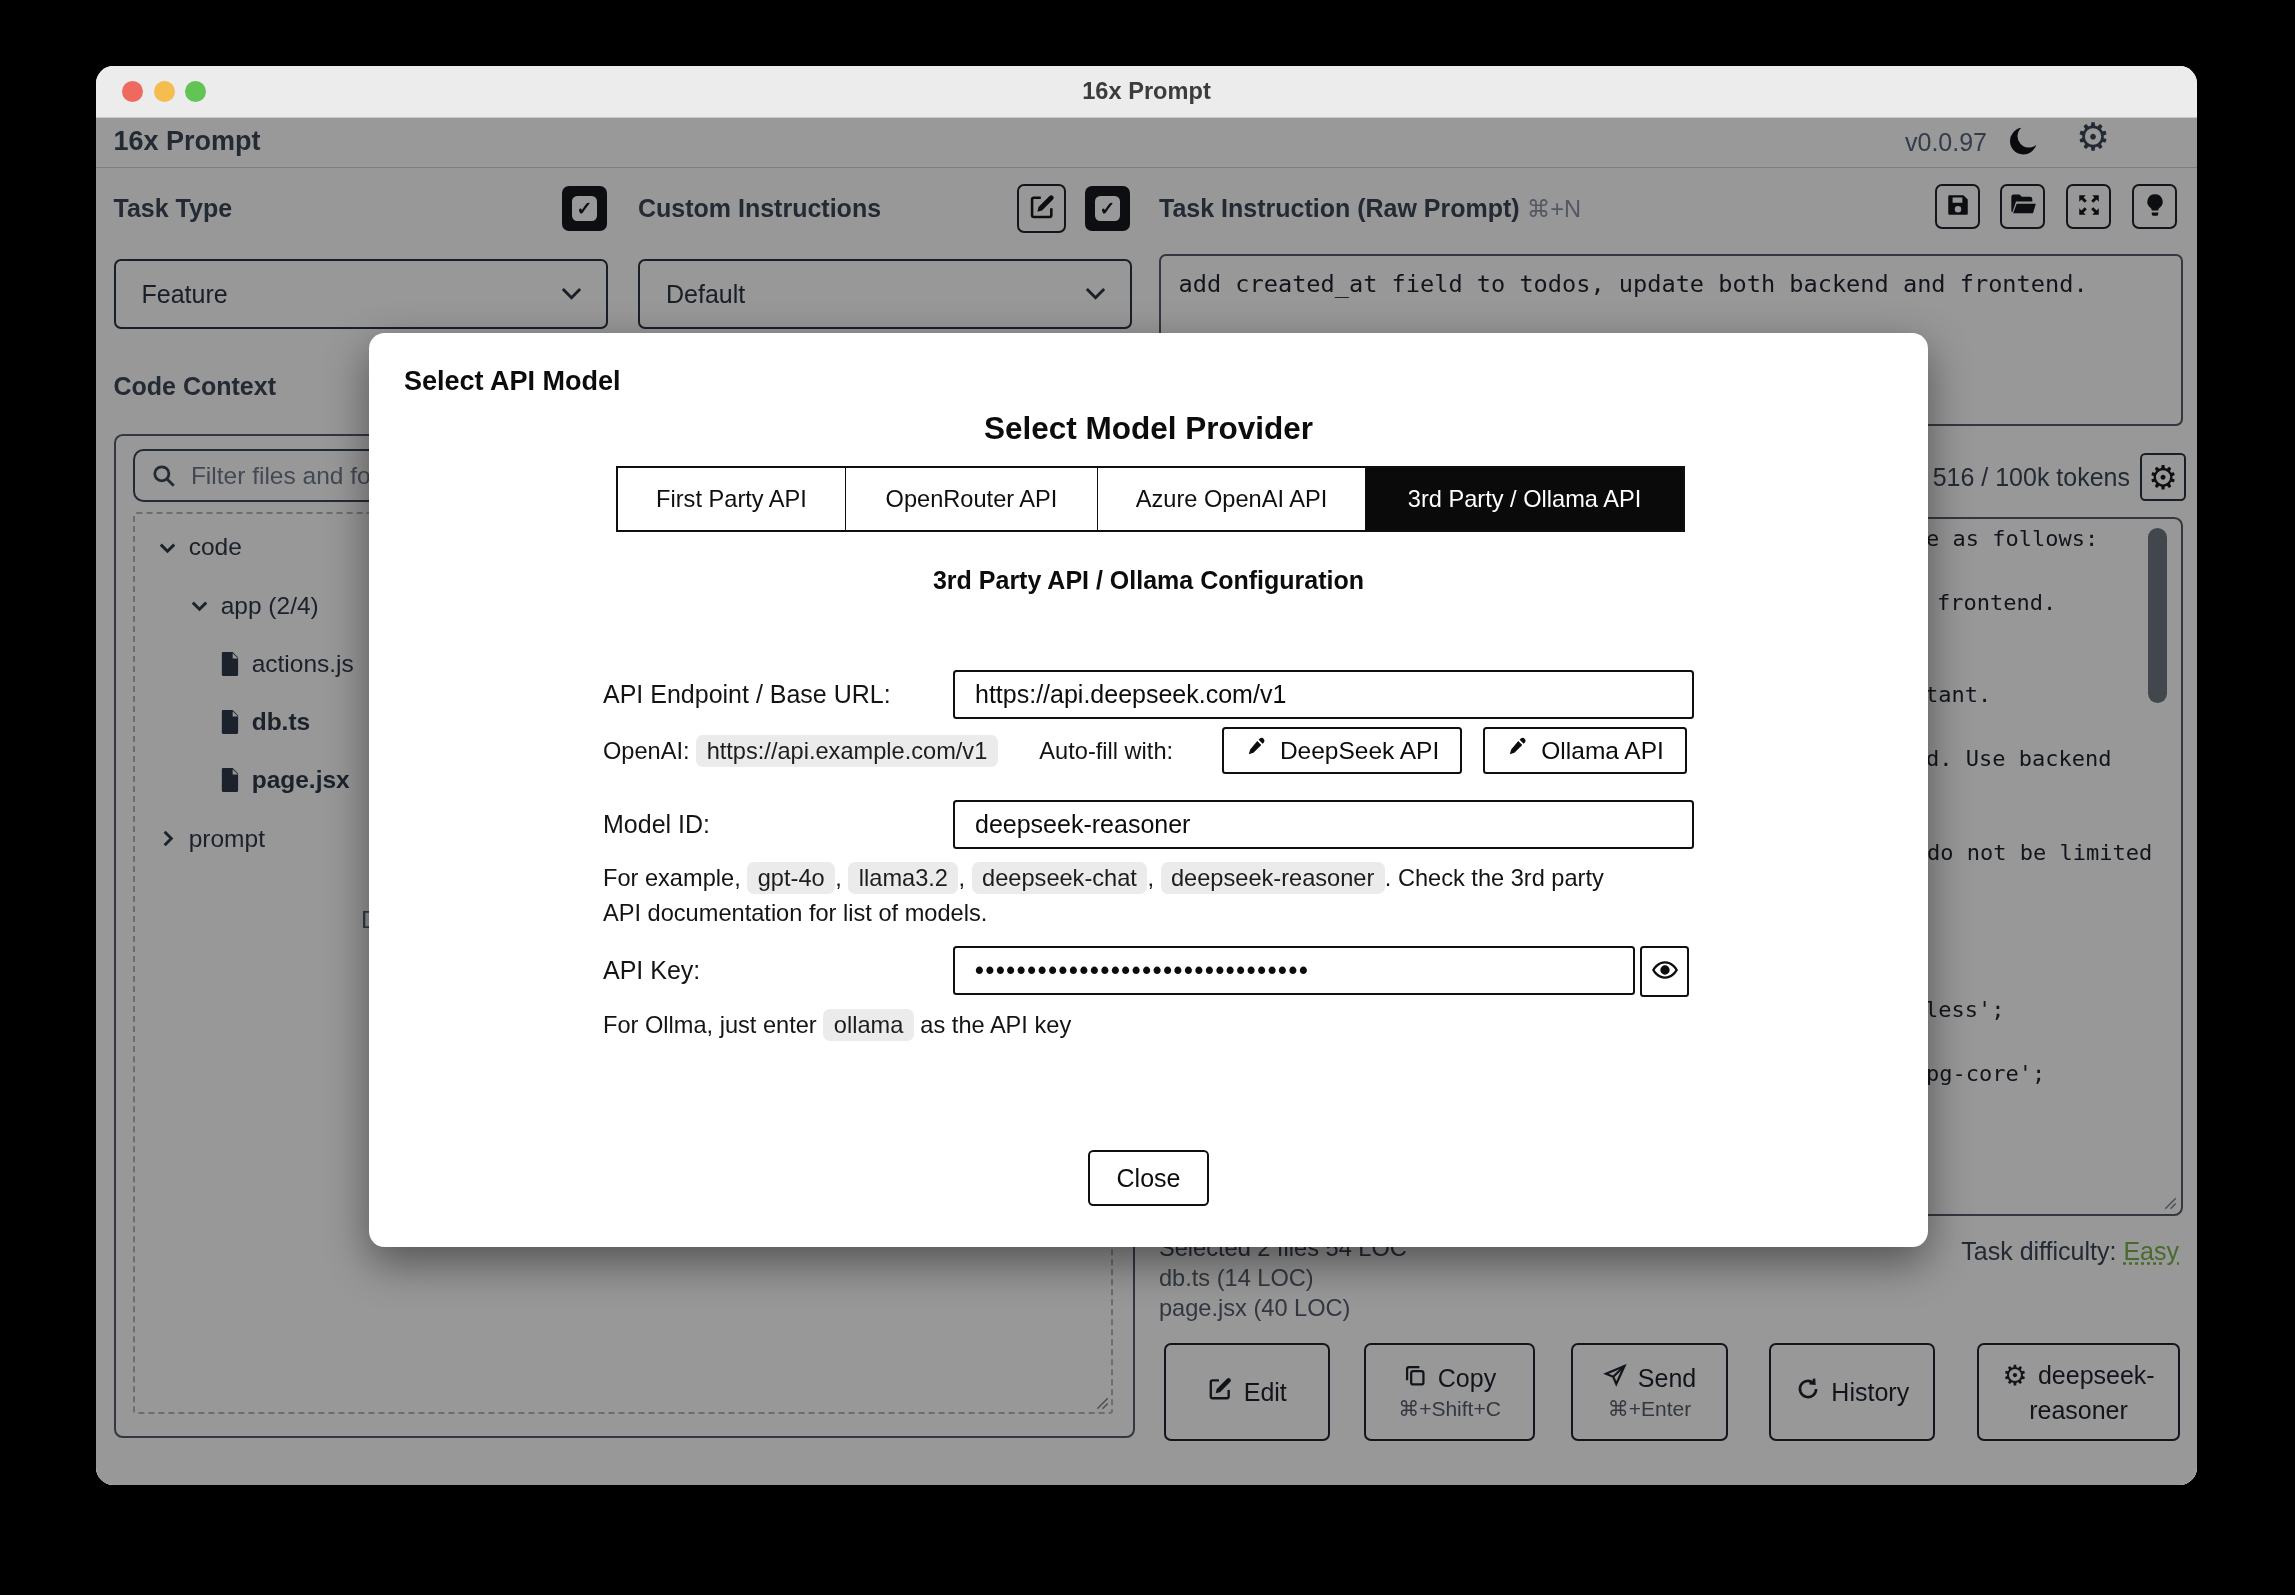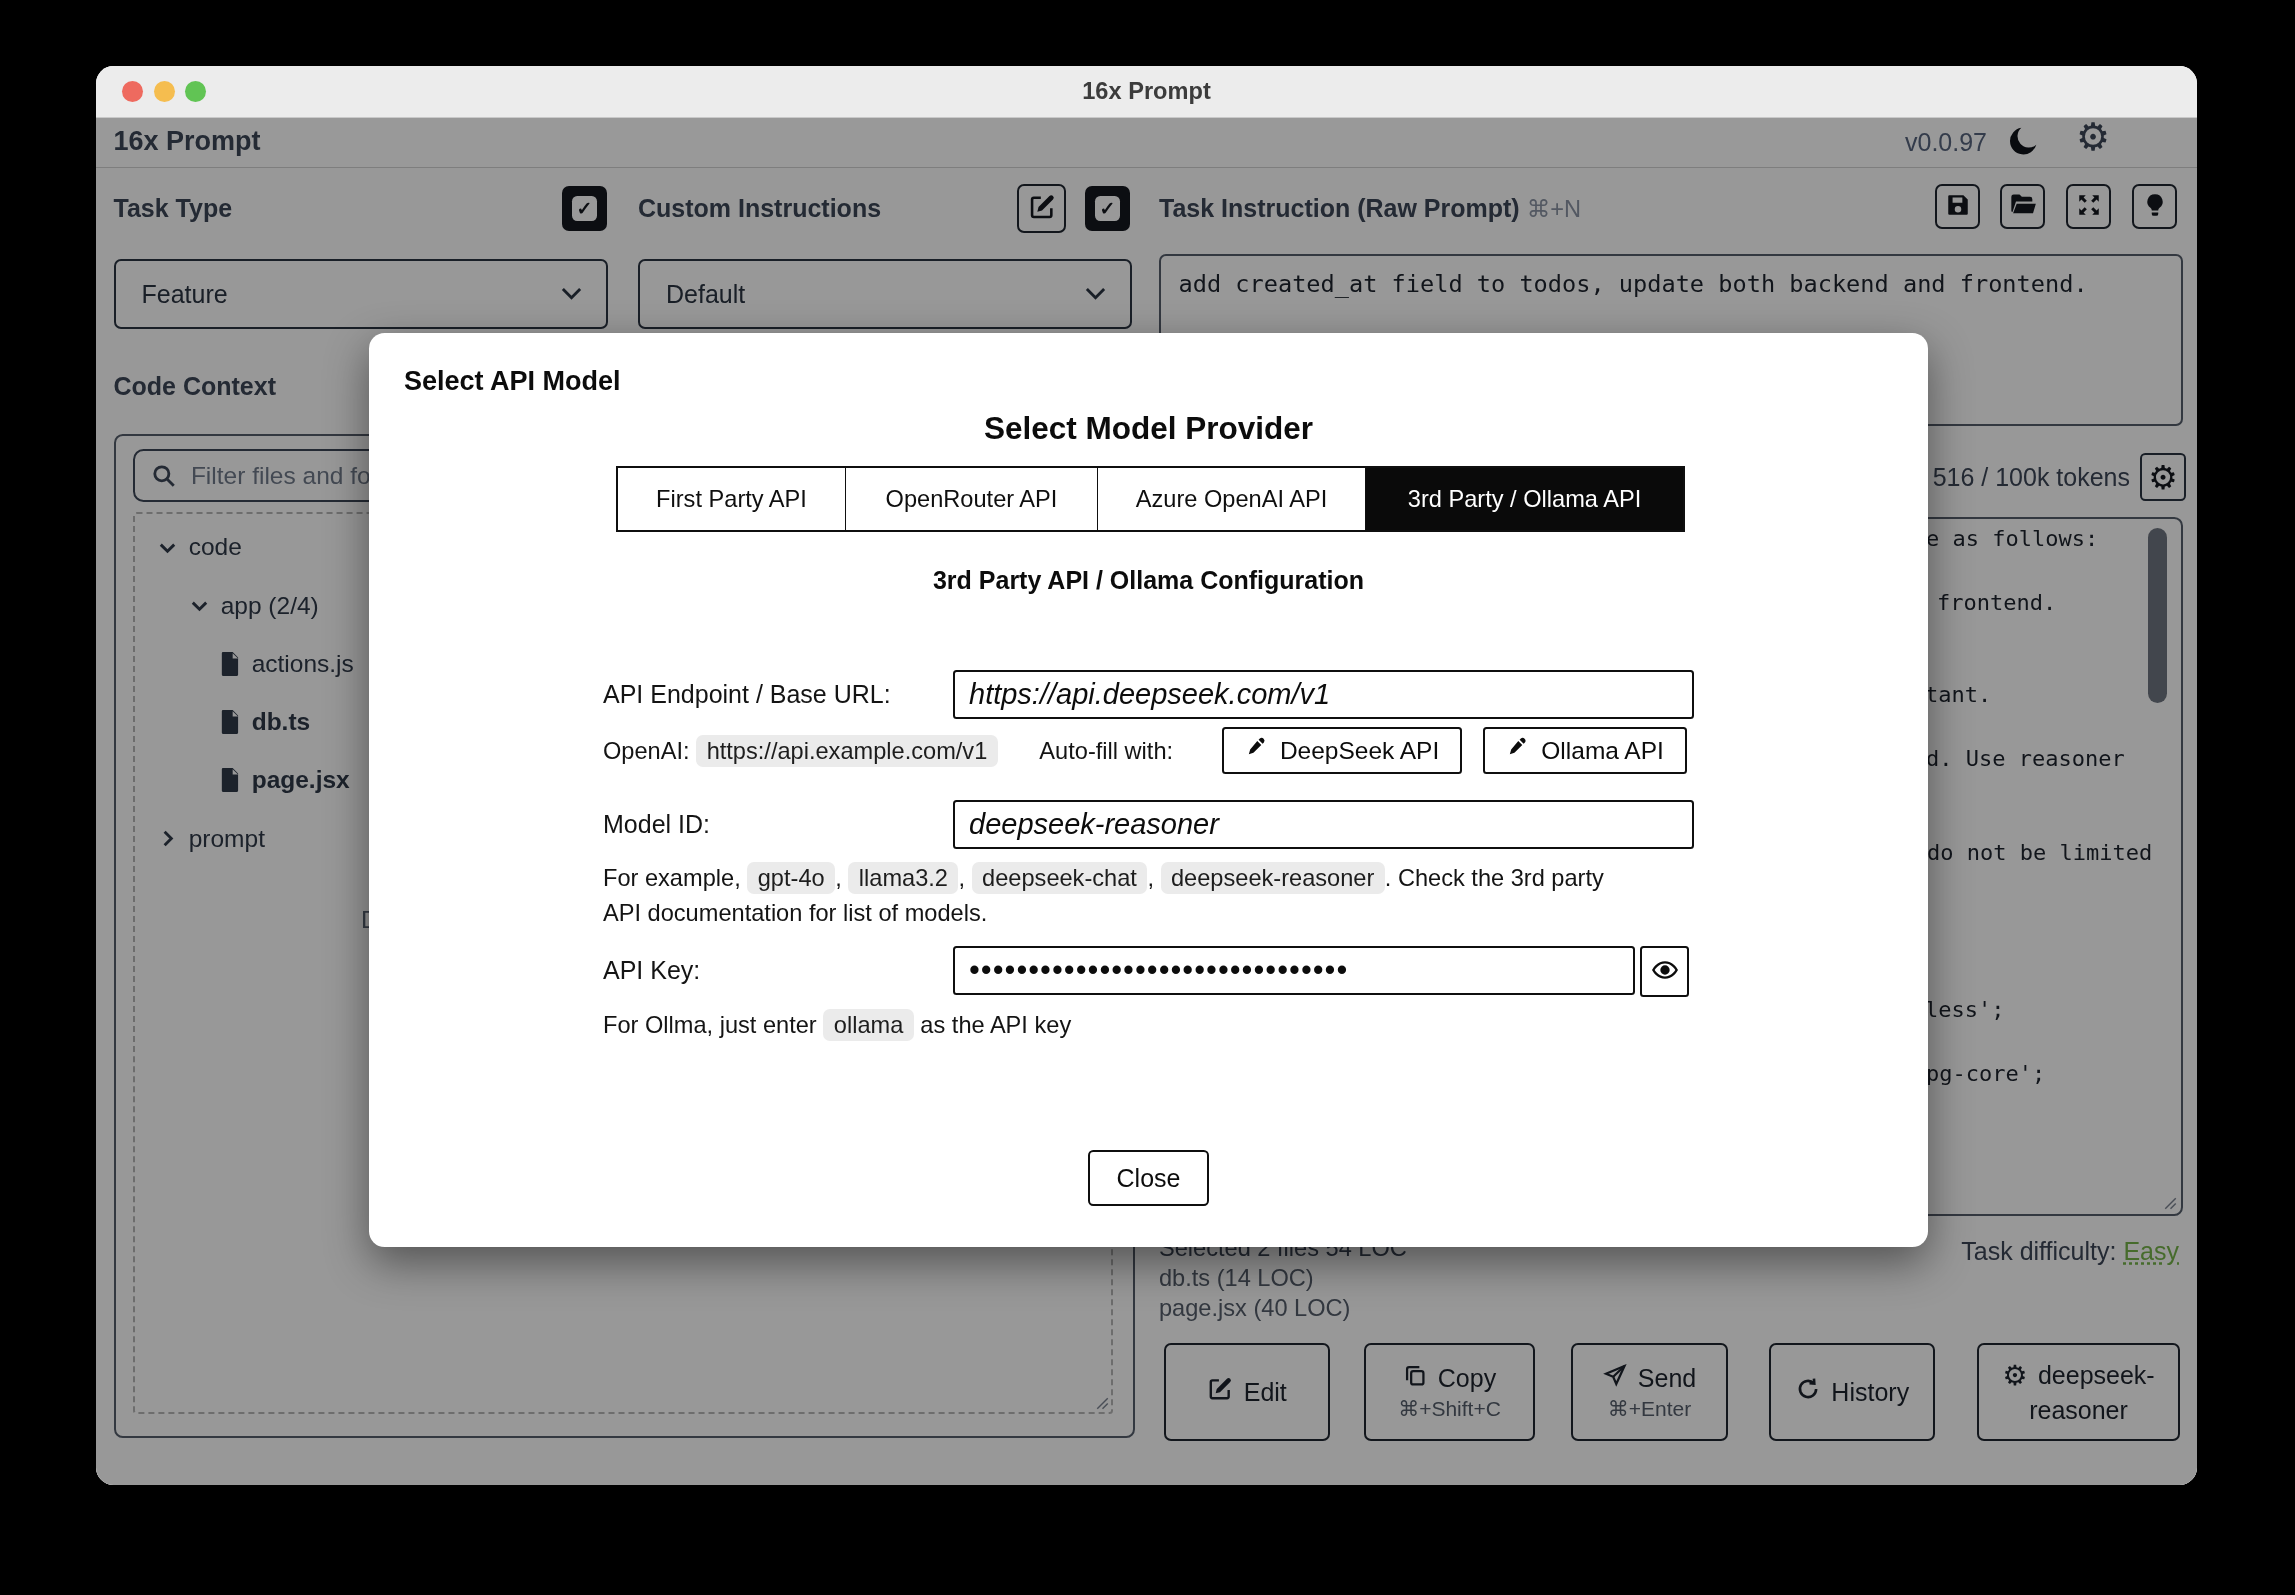--- a/index.html
+++ b/index.html
@@ -53,21 +53,21 @@
   .modal-title{position:absolute;left:35px;top:33px;font-size:27px;font-weight:bold;}
   .modal-heading{position:absolute;left:0;top:77px;width:100%;text-align:center;font-size:31.5px;font-weight:bold;}
   .tabs{position:absolute;left:247px;top:133px;height:66px;display:flex;border:2.6px solid #0f0f0f;box-sizing:border-box;}
   .tab{height:100%;display:flex;align-items:center;justify-content:center;font-size:23.6px;background:#fff;color:#0f0f0f;border-right:1.7px solid #0f0f0f;box-sizing:border-box;cursor:pointer;}
   .tab:last-child{border-right:none;}
   .tab.active{background:#0a0a0a;color:#fff;}
   .m-sec-title{position:absolute;left:0;top:233px;width:100%;text-align:center;font-size:25px;font-weight:bold;}
   .m-sec-desc{position:absolute;left:0;top:280px;width:100%;text-align:center;font-size:25px;color:#141414;}
   .m-label{position:absolute;font-size:25px;color:#141414;}
   .m-input{position:absolute;border:2.6px solid #0f0f0f;border-radius:3.5px;background:#fff;display:flex;align-items:center;}
-  .m-input .iv{margin-left:14px;font-size:29px;color:#0c0c0c;font-style:italic;}
+  .m-input .iv{margin-left:20px;font-size:25px;color:#0c0c0c;}
   .chip{background:#ebebeb;border-radius:7px;padding:2.6px 10.5px;font-size:23.6px;color:#1d1d1d;}
   .seg{font-size:23.6px;color:#141414;}
   .m-note{position:absolute;font-size:23.6px;color:#141414;line-height:35px;}
   .fill-btn{position:absolute;height:47px;border:2.6px solid #0f0f0f;border-radius:3.5px;background:#fff;display:flex;align-items:center;justify-content:center;gap:12.2px;font-size:24.5px;color:#0c0c0c;font-family:inherit;padding:0;}
   .eye-btn{position:absolute;border:2.6px solid #0f0f0f;border-radius:3.5px;background:#fff;display:flex;align-items:center;justify-content:center;padding:0;color:#0c0c0c;}
   .close-btn{position:absolute;left:719px;top:817px;width:121px;height:56px;border:2.6px solid #0f0f0f;border-radius:5.2px;background:#fff;font-size:25px;color:#0c0c0c;font-family:inherit;}
   .dots{letter-spacing:1.7px;font-size:22px;font-weight:bold;}
 </style>
 </head>
 <body>
@@ -246,21 +246,21 @@
         <svg width="17.5" height="17.5" viewBox="0 0 20 20" stroke="currentColor" stroke-width="1.6">
             <line x1="6" y1="18" x2="18" y2="6"></line>
             <line x1="12" y1="18" x2="18" y2="12"></line>
           </svg>
       </span>
     </div>
     <div id="fragments">
         <span class="fragment" style="left: 1830px; top: 409px;">e as follows:</span>
         <span class="fragment" style="left: 1841px; top: 473px;">frontend.</span>
         <span class="fragment" style="left: 1829px; top: 565px;">tant.</span>
-        <span class="fragment" style="left: 1830px; top: 629px;">d. Use reasoner</span>
+        <span class="fragment" style="left: 1830px; top: 629px;">d. Use backend</span>
         <span class="fragment" style="left: 1831px; top: 723px;">do not be limited</span>
         <span class="fragment" style="left: 1829px; top: 880px;">less';</span>
         <span class="fragment" style="left: 1830px; top: 944px;">pg-core';</span>
       </div>
 
     <div class="sel-line" style="left:1063px;top:1118px;color:#3c4657;">Selected 2 files 54 LOC</div>
     <div class="sel-line" style="left:1063px;top:1148px;color:#555e6b;">db.ts (14 LOC)</div>
     <div class="sel-line" style="left:1063px;top:1178px;color:#555e6b;">page.jsx (40 LOC)</div>
     <div class="diff" style="left:1738px;top:1120px;width:345px;">
       <span>Task difficulty:</span>

